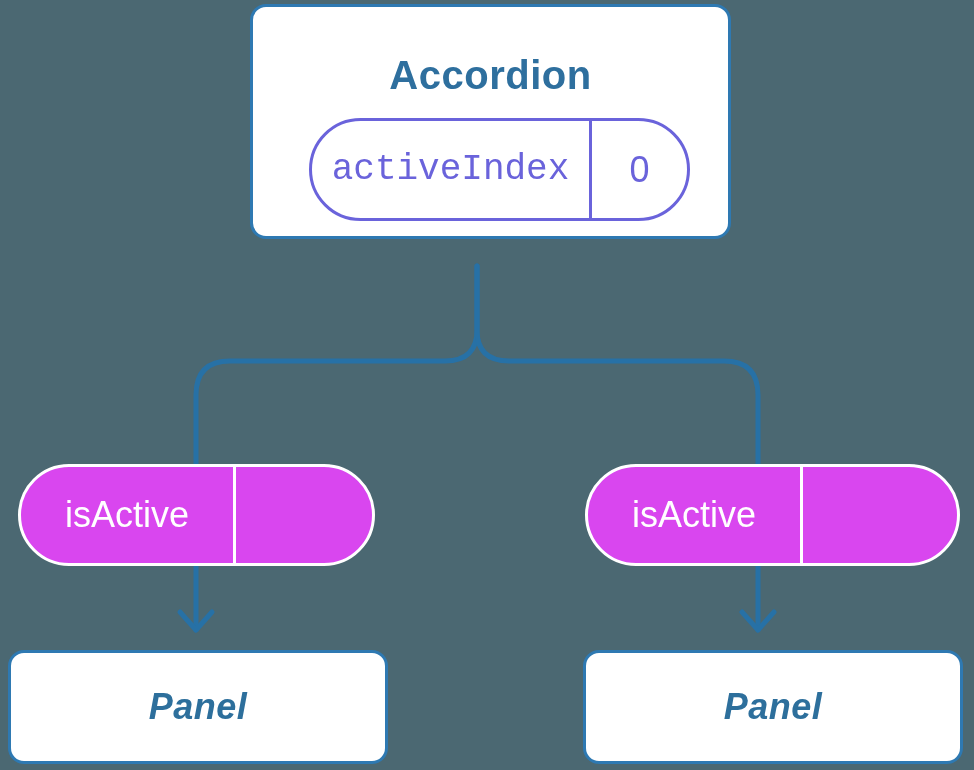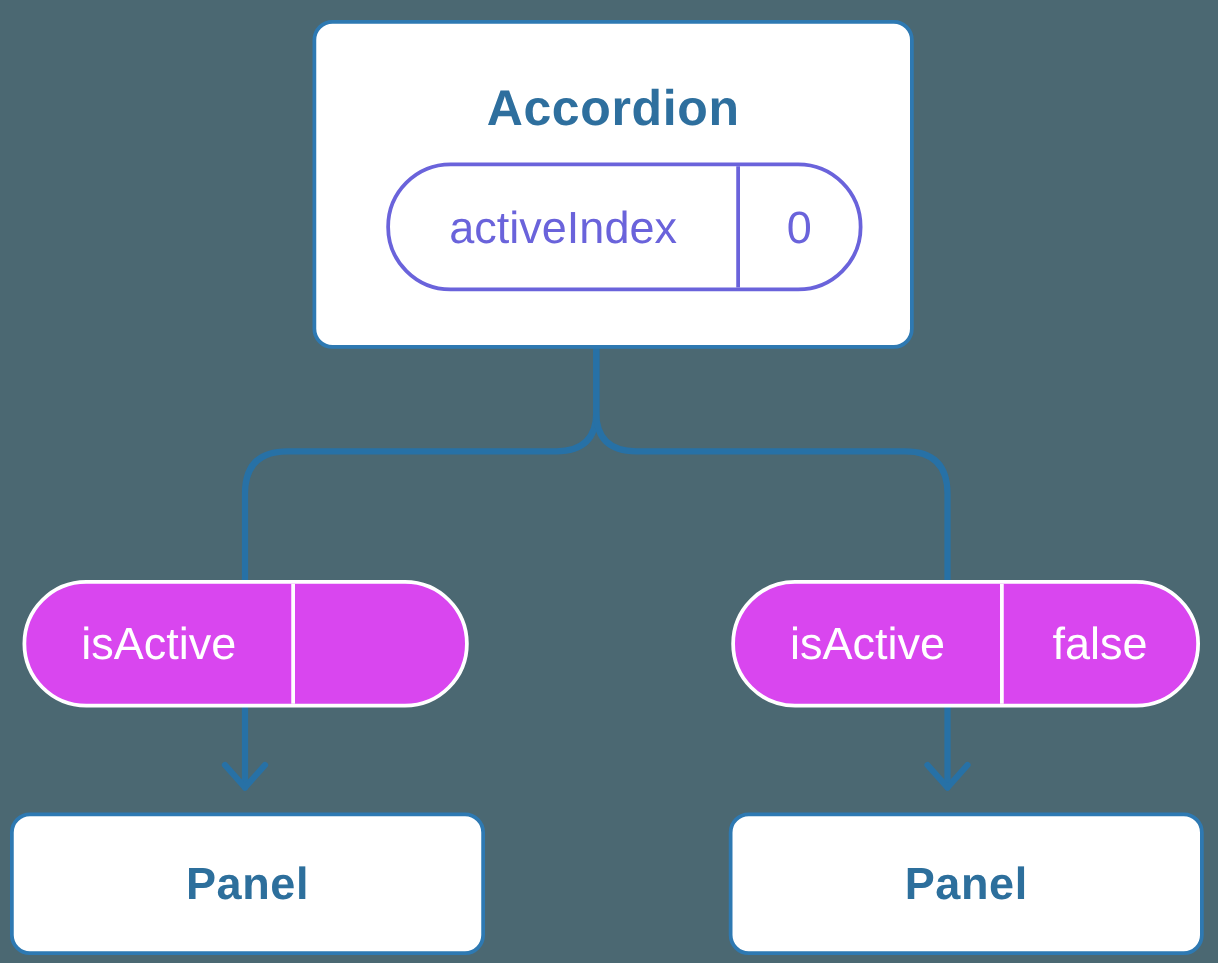--- a/index.html
+++ b/index.html
@@ -29,21 +29,21 @@
   .node-card {
     position: absolute;
     box-sizing: border-box;
     background: #ffffff;
     border: 3px solid #2e79b2;
     border-radius: 16px;
     z-index: 2;
   }
   .accordion-card {
     left: 250px; top: 4px;
-    width: 481px; height: 263px; margin-top: 12px;
+    width: 481px; height: 235px;
   }
   .card-title {
     position: absolute;
     left: 0; right: 0;
     top: 44px;
     text-align: center;
     font-size: 40px;
     line-height: 48px;
     font-weight: 600;
     color: #2e6f9e;
@@ -75,37 +75,38 @@
   .prop-pill-left  { left: 18px;  top: 464px; width: 357px; }
   .prop-pill-right { left: 585px; top: 464px; width: 375px; }
   .prop-pill .pill-cell-name { border-right: 3px solid #ffffff; }
   .pill-cell {
     display: flex;
     align-items: center;
     justify-content: center;
     font-size: 36px;
     line-height: 1;
   }
-  .state-pill .pill-cell-name { width: 277px; }
+  .state-pill .pill-cell-name { width: 277px; font-family: Liberation Mono, monospace; }
   .prop-pill  .pill-cell-name { width: 212px; }
   .pill-cell-value { flex: 1; }
   .panel-card {
     top: 650px;
     width: 380px; height: 114px;
     display: flex;
     align-items: center;
     justify-content: center;
   }
   .panel-card-left  { left: 8px; }
   .panel-card-right { left: 583px; }
   .panel-title {
     font-size: 36px;
     font-weight: 600;
     color: #2d6f9c;
     letter-spacing: 0.5px;
+    font-style: italic;
   }
 </style>
 </head>
 <body>
 
 <div class="canvas">
 
   <svg class="edges" width="974" height="770" viewBox="0 0 974 770">
     <path class="edge" d="M477,266 V330 Q477,361 445,361 H230 Q196,361 196,395 V630"></path>
     <path class="edge" d="M477,266 V330 Q477,361 509,361 H724 Q758,361 758,395 V630"></path>
@@ -120,21 +121,20 @@
       <div class="pill-cell pill-cell-value">0</div>
     </div>
   </div>
 
   <div class="pill prop-pill prop-pill-left">
     <div class="pill-cell pill-cell-name">isActive</div>
   </div>
 
   <div class="pill prop-pill prop-pill-right">
     <div class="pill-cell pill-cell-name">isActive</div>
-    <div class="pill-cell pill-cell-value">false</div>
   </div>
 
   <div class="node-card panel-card panel-card-left">
     <div class="panel-title">Panel</div>
   </div>
 
   <div class="node-card panel-card panel-card-right">
     <div class="panel-title">Panel</div>
   </div>
 

